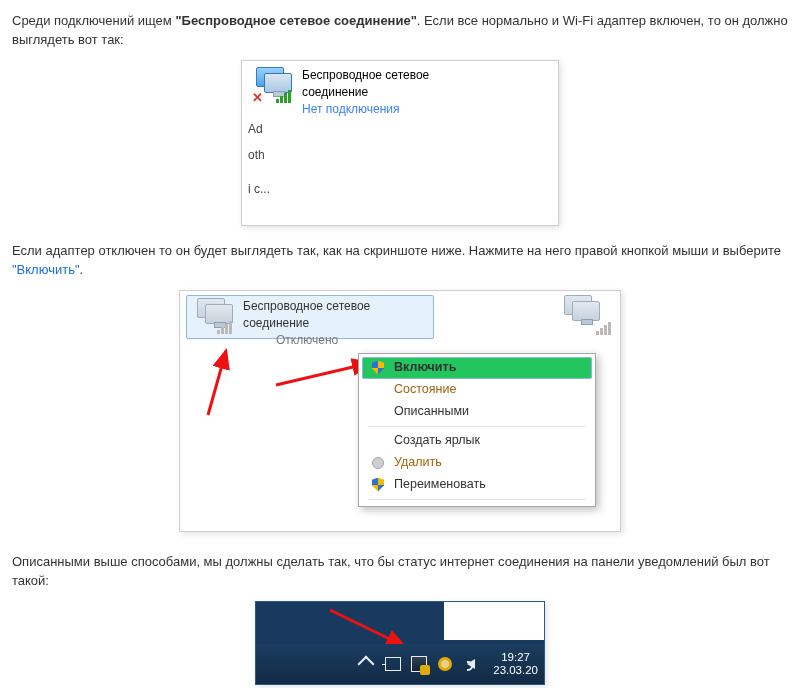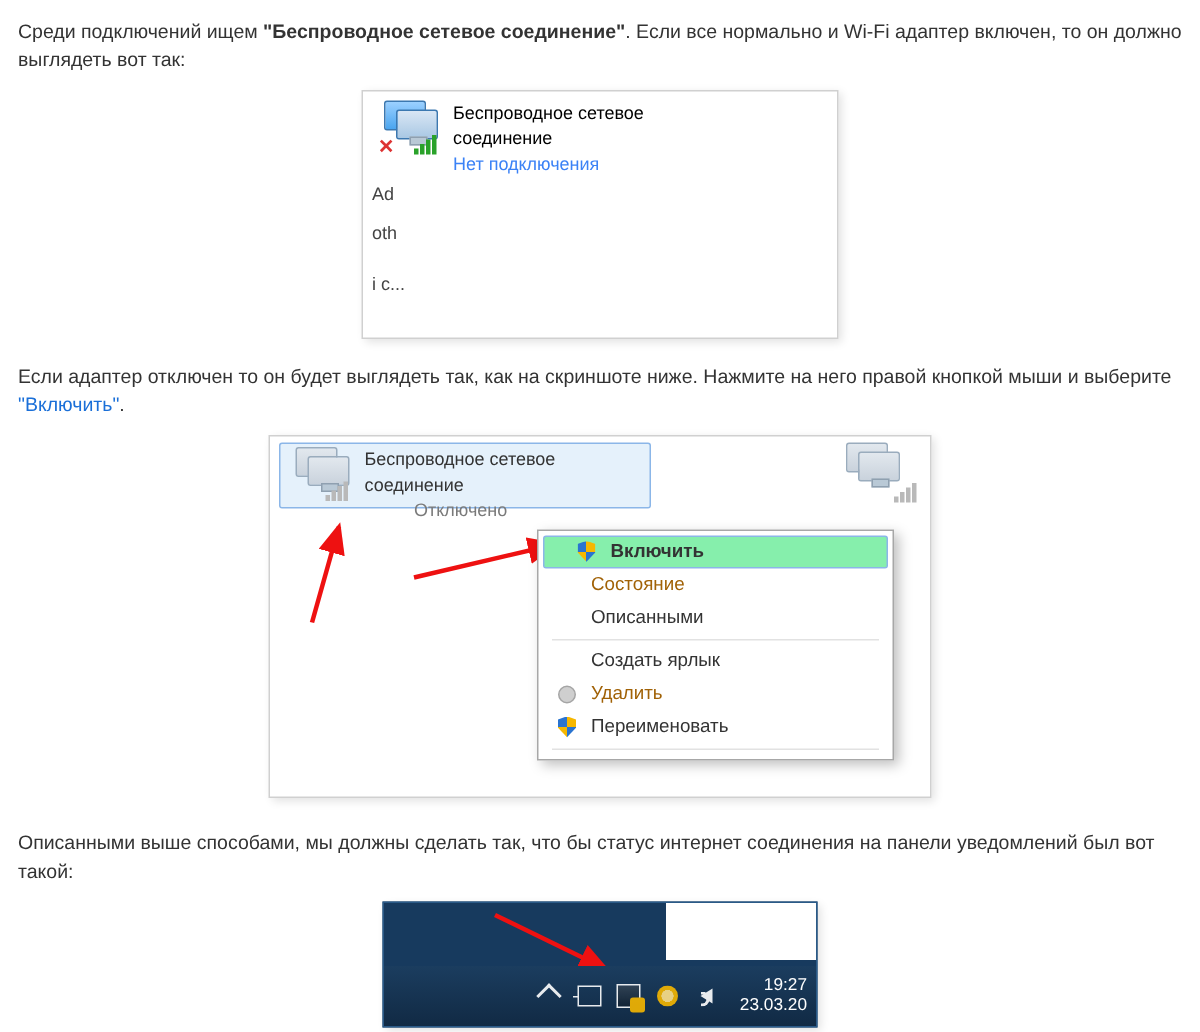--- a/index.html
+++ b/index.html
@@ -69,21 +69,21 @@
   .arrow { position: absolute; }
   .arrow svg { display:block; }
   .ctxmenu {
     position: absolute; left: 178px; top: 62px; width: 230px;
     background: #fff; border: 1px solid #a7a7a7; box-shadow: 3px 3px 8px rgba(0,0,0,.25);
     font-size: 12.5px; padding: 3px;
   }
   .ctx-item {
     display: flex; align-items: center; gap: 8px; height: 22px; padding: 0 8px;
   }
-  .ctx-item.hl { background: #86efac; border: 1px solid #8bb6e8; border-radius: 2px; height: 20px; padding: 0 20px; }
+  .ctx-item.hl { background: #22c55e; border: 1px solid #8bb6e8; border-radius: 2px; height: 20px; padding: 0 7px; }
   .ctx-item.hl .lbl { font-weight: bold; }
   .ctx-item.disabled .lbl { color: #a16207; }
   .ctx-sep { height: 1px; background: #e2e2e2; margin: 3px 6px; }
   .ctx-icon { width: 16px; height: 16px; display:flex; align-items:center; justify-content:center; }
   .shield {
     width: 12px; height: 14px;
     background: conic-gradient(#f6b700 0 25%, #2a74d0 0 50%, #f6b700 0 75%, #2a74d0 0 100%);
     clip-path: polygon(50% 0,100% 15%,100% 55%,50% 100%,0 55%,0 15%);
   }
   .grayball { width:10px;height:10px;border-radius:50%;background:#cfcfcf;border:1px solid #a5a5a5; }
@@ -96,21 +96,21 @@
   .ss3-white {
     position: absolute; left: 188px; top: 0; right: 0; height: 38px; background: #fff;
   }
   .taskbar {
     position: absolute; left: 0; right: 0; bottom: 0; height: 40px;
     background: linear-gradient(#1b3d5f,#112a44);
     display: flex; align-items: center; justify-content: flex-end; gap: 10px;
     padding: 0 6px 0 12px; color: #fff; font-size: 11.5px;
   }
   .taskbar .ic { width: 16px; height: 16px; display:flex;align-items:center;justify-content:center;opacity:.9;}
-  .taskbar .time { text-align: right; line-height: 1.1; margin-left: 4px;}
+  .taskbar .time { text-align: center; line-height: 1.1; margin-left: 4px;}
   .flag { width:14px;height:12px;border:1px solid #fff;position:relative;}
   .flag::before{content:"";position:absolute;left:-4px;top:6px;width:4px;height:1px;background:#fff;}
   .sun {
     width: 14px; height: 14px; border-radius: 50%;
     background: radial-gradient(circle,#ffe28a 0 40%,transparent 42%),
       conic-gradient(#f6b700 0 100%);
     box-shadow: 0 0 0 0 transparent;
   }
   .spk { width:0;height:0;border-top:5px solid transparent;border-bottom:5px solid transparent;border-right:8px solid #fff; position:relative;}
   .spk::after{content:"";position:absolute;right:-6px;top:-3px;width:4px;height:6px;border:2px solid #fff;border-left:none;border-radius:0 10px 10px 0;}

